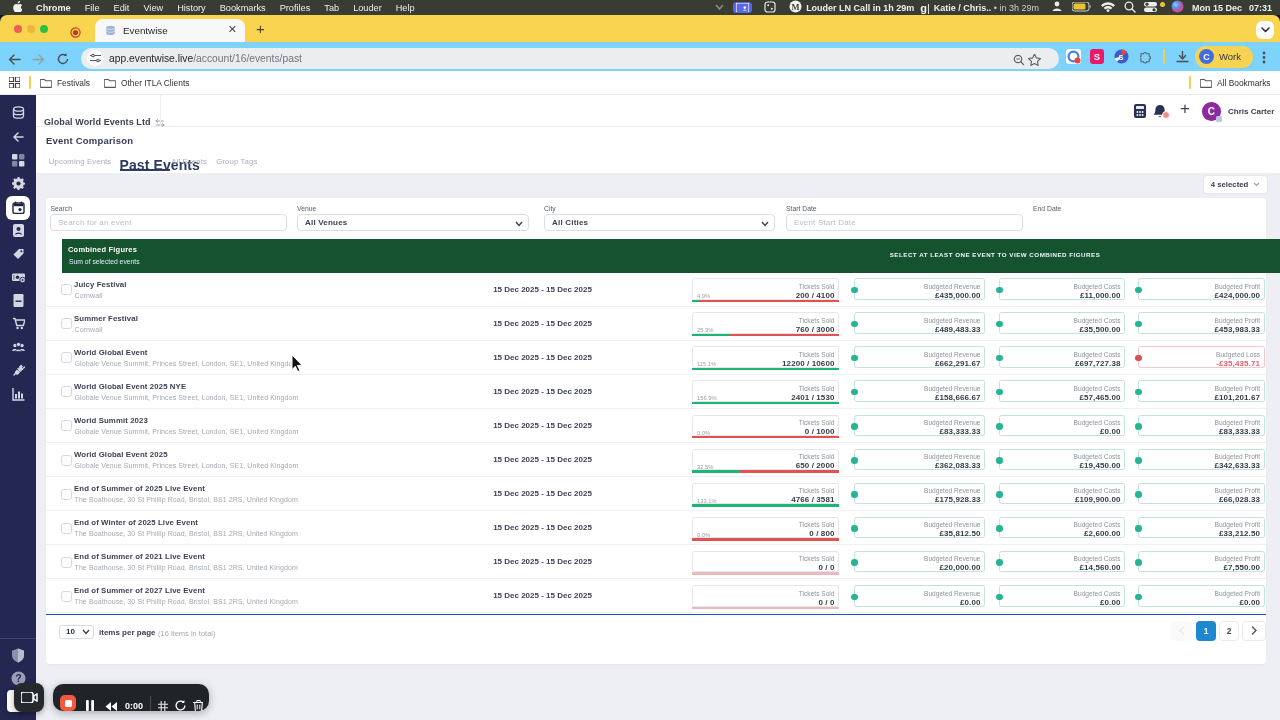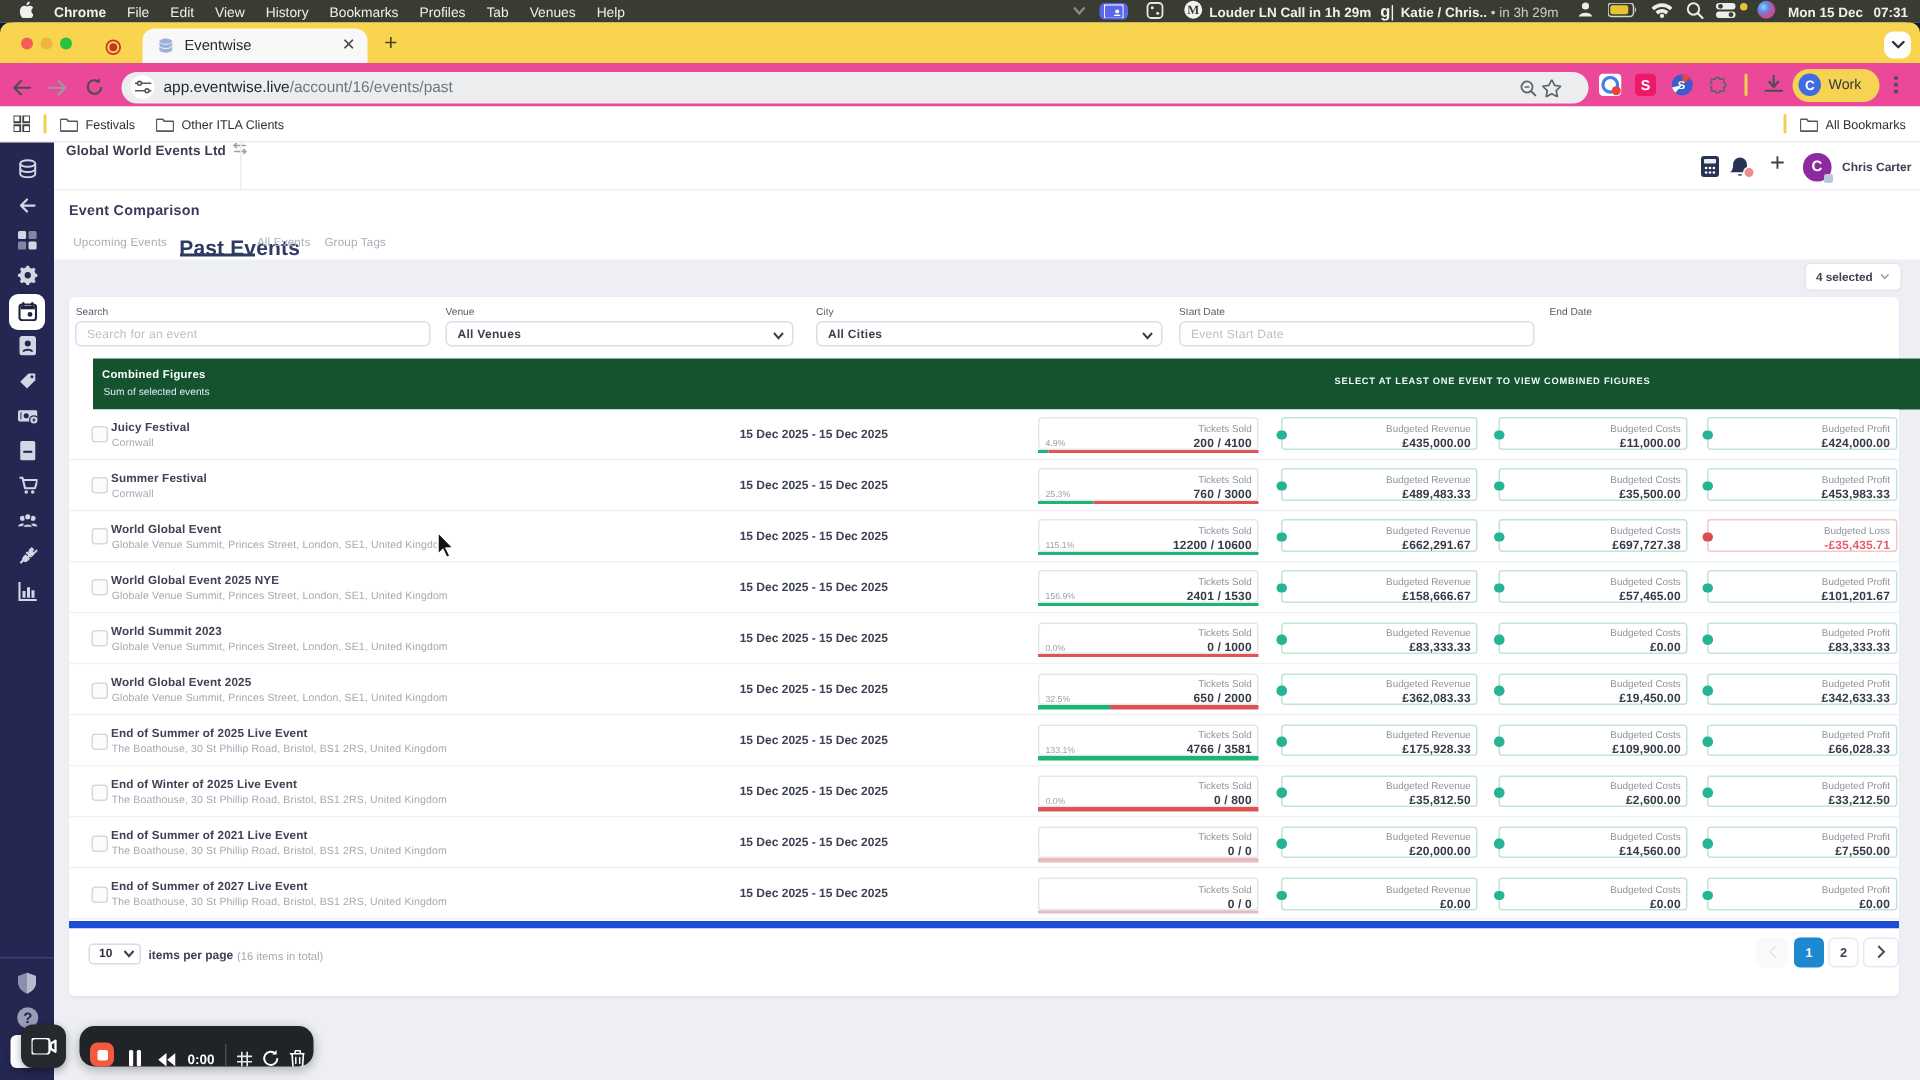--- a/index.html
+++ b/index.html
@@ -10,31 +10,31 @@
 #menubar .r{position:absolute;right:0;top:0;height:15px;display:flex;align-items:center;white-space:nowrap;font-size:9px}
 
 #tabbar{position:absolute;left:0;top:15px;width:1280px;height:27px;background:#f8d44f;border-radius:7px 7px 0 0}
 #cornL,#cornR{position:absolute;top:15px;width:9px;height:9px;background:#10182b}
 #cornL{left:0}#cornR{right:0}
 .tl{position:absolute;top:9.5px;width:8px;height:8px;border-radius:50%}
 #tab{position:absolute;left:95px;top:4px;width:150px;height:23px;background:#f7f8f7;border-radius:8px 8px 0 0;display:flex;align-items:center}
 #tabbar .plus{position:absolute;left:252px;top:6px;width:17px;height:17px;color:#4a4026;font-size:15px;line-height:16px;text-align:center}
 #tabchev{position:absolute;right:6px;top:6px;width:18px;height:18px;background:#fdfdfb;border-radius:6px;display:flex;align-items:center;justify-content:center}
 
-#toolbar{position:absolute;left:0;top:42px;width:1280px;height:29px;background:#ec4899}
+#toolbar{position:absolute;left:0;top:42px;width:1280px;height:29px;background:#7dd3fc}
 #omni{position:absolute;left:81px;top:5.5px;width:978px;height:21px;background:#ebedef;border-radius:11px;display:flex;align-items:center}
 
 #bookbar{position:absolute;left:0;top:71px;width:1280px;height:24px;background:#fff;border-bottom:1px solid #e8eaed;font-size:8.4px;color:#2d3136}
 
 #app{position:absolute;left:0;top:95px;width:1280px;height:625px;background:#edeff4}
 #sidebar{position:absolute;left:0;top:0;width:36px;height:625px;background:#242751}
 .snav{position:absolute;left:0;width:36px;display:flex;justify-content:center;align-items:center;height:20px}
 #main{position:absolute;left:36px;top:0;width:1244px;height:625px}
 #apptop{position:absolute;left:0;top:0;width:1244px;height:32px;background:#fff;border-bottom:1px solid #ecedf0}
-#brand{position:absolute;left:8px;top:0;height:32px;display:flex;align-items:flex-start;font-size:9px;font-weight:bold;color:#3c4152;letter-spacing:.1px}
+#brand{position:absolute;left:8px;top:0;height:32px;display:flex;align-items:flex-end;font-size:9px;font-weight:bold;color:#3c4152;letter-spacing:.1px}
 #branddiv{position:absolute;left:124px;top:0;width:1px;height:32px;background:#ecedf0}
 #whitehead{position:absolute;left:0;top:32px;width:1244px;height:45.5px;background:#fff}
 #ech{position:absolute;left:10px;top:40px;font-size:9.5px;font-weight:bold;color:#363a58;letter-spacing:.2px}
 .tabl{position:absolute;top:62px;font-size:7.8px;color:#a9afb9;letter-spacing:.1px}
 
 #card{position:absolute;left:10px;top:102.5px;width:1220px;height:466px;background:#fff;border-radius:4px;box-shadow:0 1px 2px rgba(40,50,70,.05)}
 #selbtn{position:absolute;left:1167px;top:80px;width:65px;height:19px;background:#fff;border:1px solid #e3e6ea;border-radius:4px;font-size:7.8px;color:#3c4152;display:flex;align-items:center;justify-content:center;font-weight:bold}
 .flabel{position:absolute;top:7px;font-size:6.8px;color:#565c68}
 .finput{position:absolute;top:16.5px;height:17px;border:1px solid #dbdfe5;border-radius:4px;background:#fff;font-size:8px;color:#b9bfc8;display:flex;align-items:center;padding-left:7px;letter-spacing:.2px}
 .fsel{color:#3b4150;font-weight:bold}
@@ -53,41 +53,41 @@
 .mbox .val{position:absolute;right:3.5px;top:11.5px;font-size:8px;font-weight:bold;color:#353b47;letter-spacing:.1px}
 .tbox{left:646px;width:147px;border:1px solid #e4e7ea}
 .pct{position:absolute;left:4px;top:14px;font-size:5.8px;color:#9aa0a9}
 .pbar{position:absolute;left:646px;top:27.2px;width:147px;height:2.4px;display:flex}
 .rbox{left:807.5px;width:131.5px;border:1px solid #c2e4d8}
 .cbox{left:952.5px;width:126.5px;border:1px solid #c2e4d8}
 .pbox{left:1091.5px;width:127px;border:1px solid #c2e4d8}
 .dot{position:absolute;left:-3.5px;top:7.5px;width:6.5px;height:6.5px;border-radius:50%;background:#27b494}
 .dot.red{background:#d84f4f}
 
-#pagerow{position:absolute;left:0;top:416.5px;width:1220px;height:32px;background:#fff;border-top:5px solid #1d4ed8;border-radius:0 0 4px 4px}
+#pagerow{position:absolute;left:0;top:416.5px;width:1220px;height:32px;background:#fff;border-top:1px solid #1d4ed8;border-radius:0 0 4px 4px}
 
 #camw{position:absolute;left:14px;top:683px;width:30px;height:29px;background:#25282d;border-radius:8px;box-shadow:0 2px 6px rgba(0,0,0,.35);display:flex;align-items:center;justify-content:center}
 #recbar{position:absolute;left:53px;top:684px;width:156px;height:27px;background:#202327;border-radius:10px;box-shadow:0 2px 8px rgba(0,0,0,.3);display:flex;align-items:flex-end}
 
 #cursor{position:absolute;left:291px;top:354px;z-index:99}
 </style></head><body>
 <div id="menubar">
     <div class="l">
       <span class="mi" style="margin-left:13px"><svg width="9" height="11" viewBox="0 0 9 11">
           <path d="M6.4 1.7c-.4.5-1.1.9-1.7.8-.1-.7.2-1.4.6-1.8C5.7.2 6.4-.1 7 0c0 .6-.2 1.2-.6 1.7zM7 2.9c.9 0 1.7.5 2.2 1.3-1.9 1.1-1.6 3.6.3 4.4-.4.9-.9 1.8-1.7 2.4-.6.5-1.3.5-2 .2-.6-.3-1.2-.3-1.8 0-.8.4-1.5.3-2.1-.3C.6 9.6 0 7.6.3 5.8.6 4.1 1.8 2.9 3.2 2.9c.6 0 1.2.4 1.9.4.6 0 1.2-.4 1.9-.4z" fill="#f0f1ec"></path>
         </svg></span>
       <span class="mi" style="font-weight:bold">Chrome</span>
       <span class="mi">File</span>
       <span class="mi">Edit</span>
       <span class="mi">View</span>
       <span class="mi">History</span>
       <span class="mi">Bookmarks</span>
       <span class="mi">Profiles</span>
       <span class="mi">Tab</span>
-      <span class="mi">Venues</span>
+      <span class="mi">Louder</span>
       <span class="mi">Help</span>
     </div>
     <div class="r">
       <span style="margin-right:8px;opacity:.55"><svg width="11" height="11" viewBox="0 0 11 11">
           <path d="M2 4l3.5 4L9 4" stroke="#cfd1c8" stroke-width="1.5" fill="none"></path>
         </svg></span>
       <span style="background:#5b67eb;border-radius:3.5px;padding:1px 3px;margin-right:12px;display:flex;align-items:center">
         <svg width="13" height="9.5" viewBox="0 0 13 9.5">
           <rect x="0" y="0" width="13" height="9.5" rx="1.5" fill="none" stroke="#fff" stroke-width="1.2"></rect>
           <circle cx="8.8" cy="4.6" r="1.3" fill="#fff"></circle>

